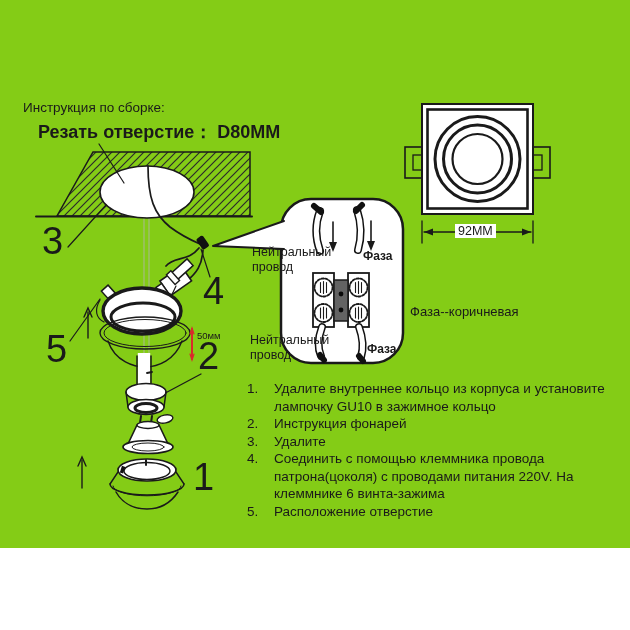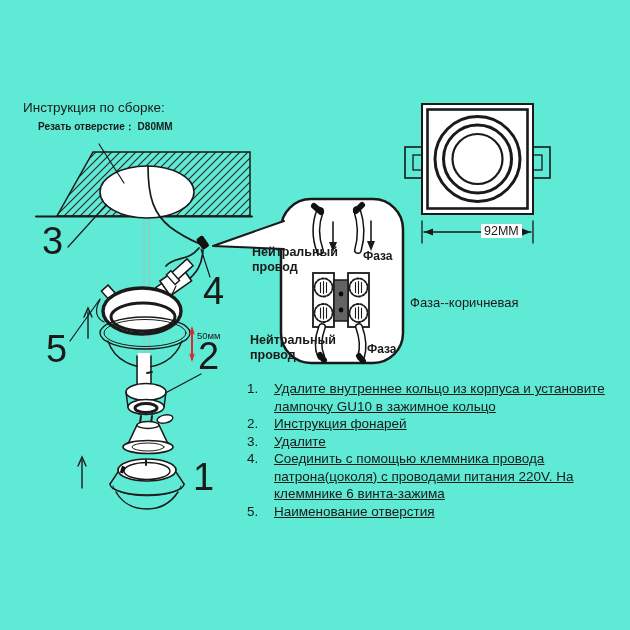--- a/index.html
+++ b/index.html
@@ -1,31 +1,31 @@
 <!DOCTYPE html>
 <html><head>
 <meta charset="utf-8">
 <style>
   html,body{margin:0;padding:0;background:#fff;}
-  .page{position:relative;width:630px;height:630px;background:#5eead4;overflow:hidden;
+  .page{position:relative;width:630px;height:548px;background:#84cc16;overflow:hidden;
         font-family:"Liberation Sans",sans-serif;color:#1a1a1a;}
   .page svg{position:absolute;left:0;top:0;}
   .t{position:absolute;white-space:nowrap;}
   .hdr{font-size:13.5px;}
-  .cut{font-size:10px;font-weight:600;}
+  .cut{font-size:18px;font-weight:600;}
   .bignum{font-size:38px;line-height:1;font-weight:400;}
-  .wlabel{font-size:12.5px;font-weight:700;line-height:14.5px;width:80px;white-space:normal;}
+  .wlabel{font-size:12.5px;font-weight:400;line-height:14.5px;width:80px;white-space:normal;}
   .phase{font-size:12px;font-weight:700;}
   .legend{font-size:13px;line-height:18px;}
   .dim50{font-size:9.5px;text-align:center;}
   .dim92{font-size:12.5px;background:#fff;padding:0 3px;}
   .steps{position:absolute;left:247px;top:380px;width:374px;font-size:13.5px;line-height:17.5px;}
   .step{display:flex;}
   .step .n{width:27px;flex:none;}
-  .step .tx{flex:1;white-space:normal;text-decoration:underline;}
+  .step .tx{flex:1;white-space:normal;}
   .footer{font-size:13px;}
 </style>
 </head>
 <body>
 
 <div class="page">
 
   <svg width="630" height="630" viewBox="0 0 630 630">
     <defs>
       <pattern id="hatch" width="8" height="8" patternUnits="userSpaceOnUse">
@@ -214,23 +214,23 @@
   <div class="t bignum" style="left:198px;top:337px;">2</div>
   <div class="t bignum" style="left:193px;top:458px;">1</div>
 
   <div class="t dim50" style="left:197px;top:330px;">50мм</div>
 
   <div class="t wlabel" style="left:252px;top:245px;">Нейтральный провод</div>
   <div class="t phase" style="left:363px;top:249px;">Фаза</div>
   <div class="t wlabel" style="left:250px;top:333px;">Нейтральный провод</div>
   <div class="t phase" style="left:367px;top:342px;">Фаза</div>
 
-  <div class="t dim92" style="left:455px;top:224px;margin-left:26px;">92MM</div>
-
-  <div class="t legend" style="left:410px;top:294px;">
+  <div class="t dim92" style="left:455px;top:224px;">92MM</div>
+
+  <div class="t legend" style="left:410px;top:303px;">
     <div>Фаза--коричневая</div>
   </div>
 
   <div class="steps">
     <div class="step">
       <span class="n">1.</span>
       <span class="tx">Удалите внутреннее кольцо из корпуса и установите лампочку GU10 в зажимное кольцо</span>
     </div>
     <div class="step">
       <span class="n">2.</span>
@@ -239,18 +239,18 @@
     <div class="step">
       <span class="n">3.</span>
       <span class="tx">Удалите</span>
     </div>
     <div class="step">
       <span class="n">4.</span>
       <span class="tx">Соединить с помощью клеммника провода патрона(цоколя) с проводами питания 220V. На клеммнике 6 винта-зажима</span>
     </div>
     <div class="step">
       <span class="n">5.</span>
-      <span class="tx">Наименование отверстия</span>
+      <span class="tx">Расположение отверстие</span>
     </div>
   </div>
 
 
 </div>
 
 </body></html>

